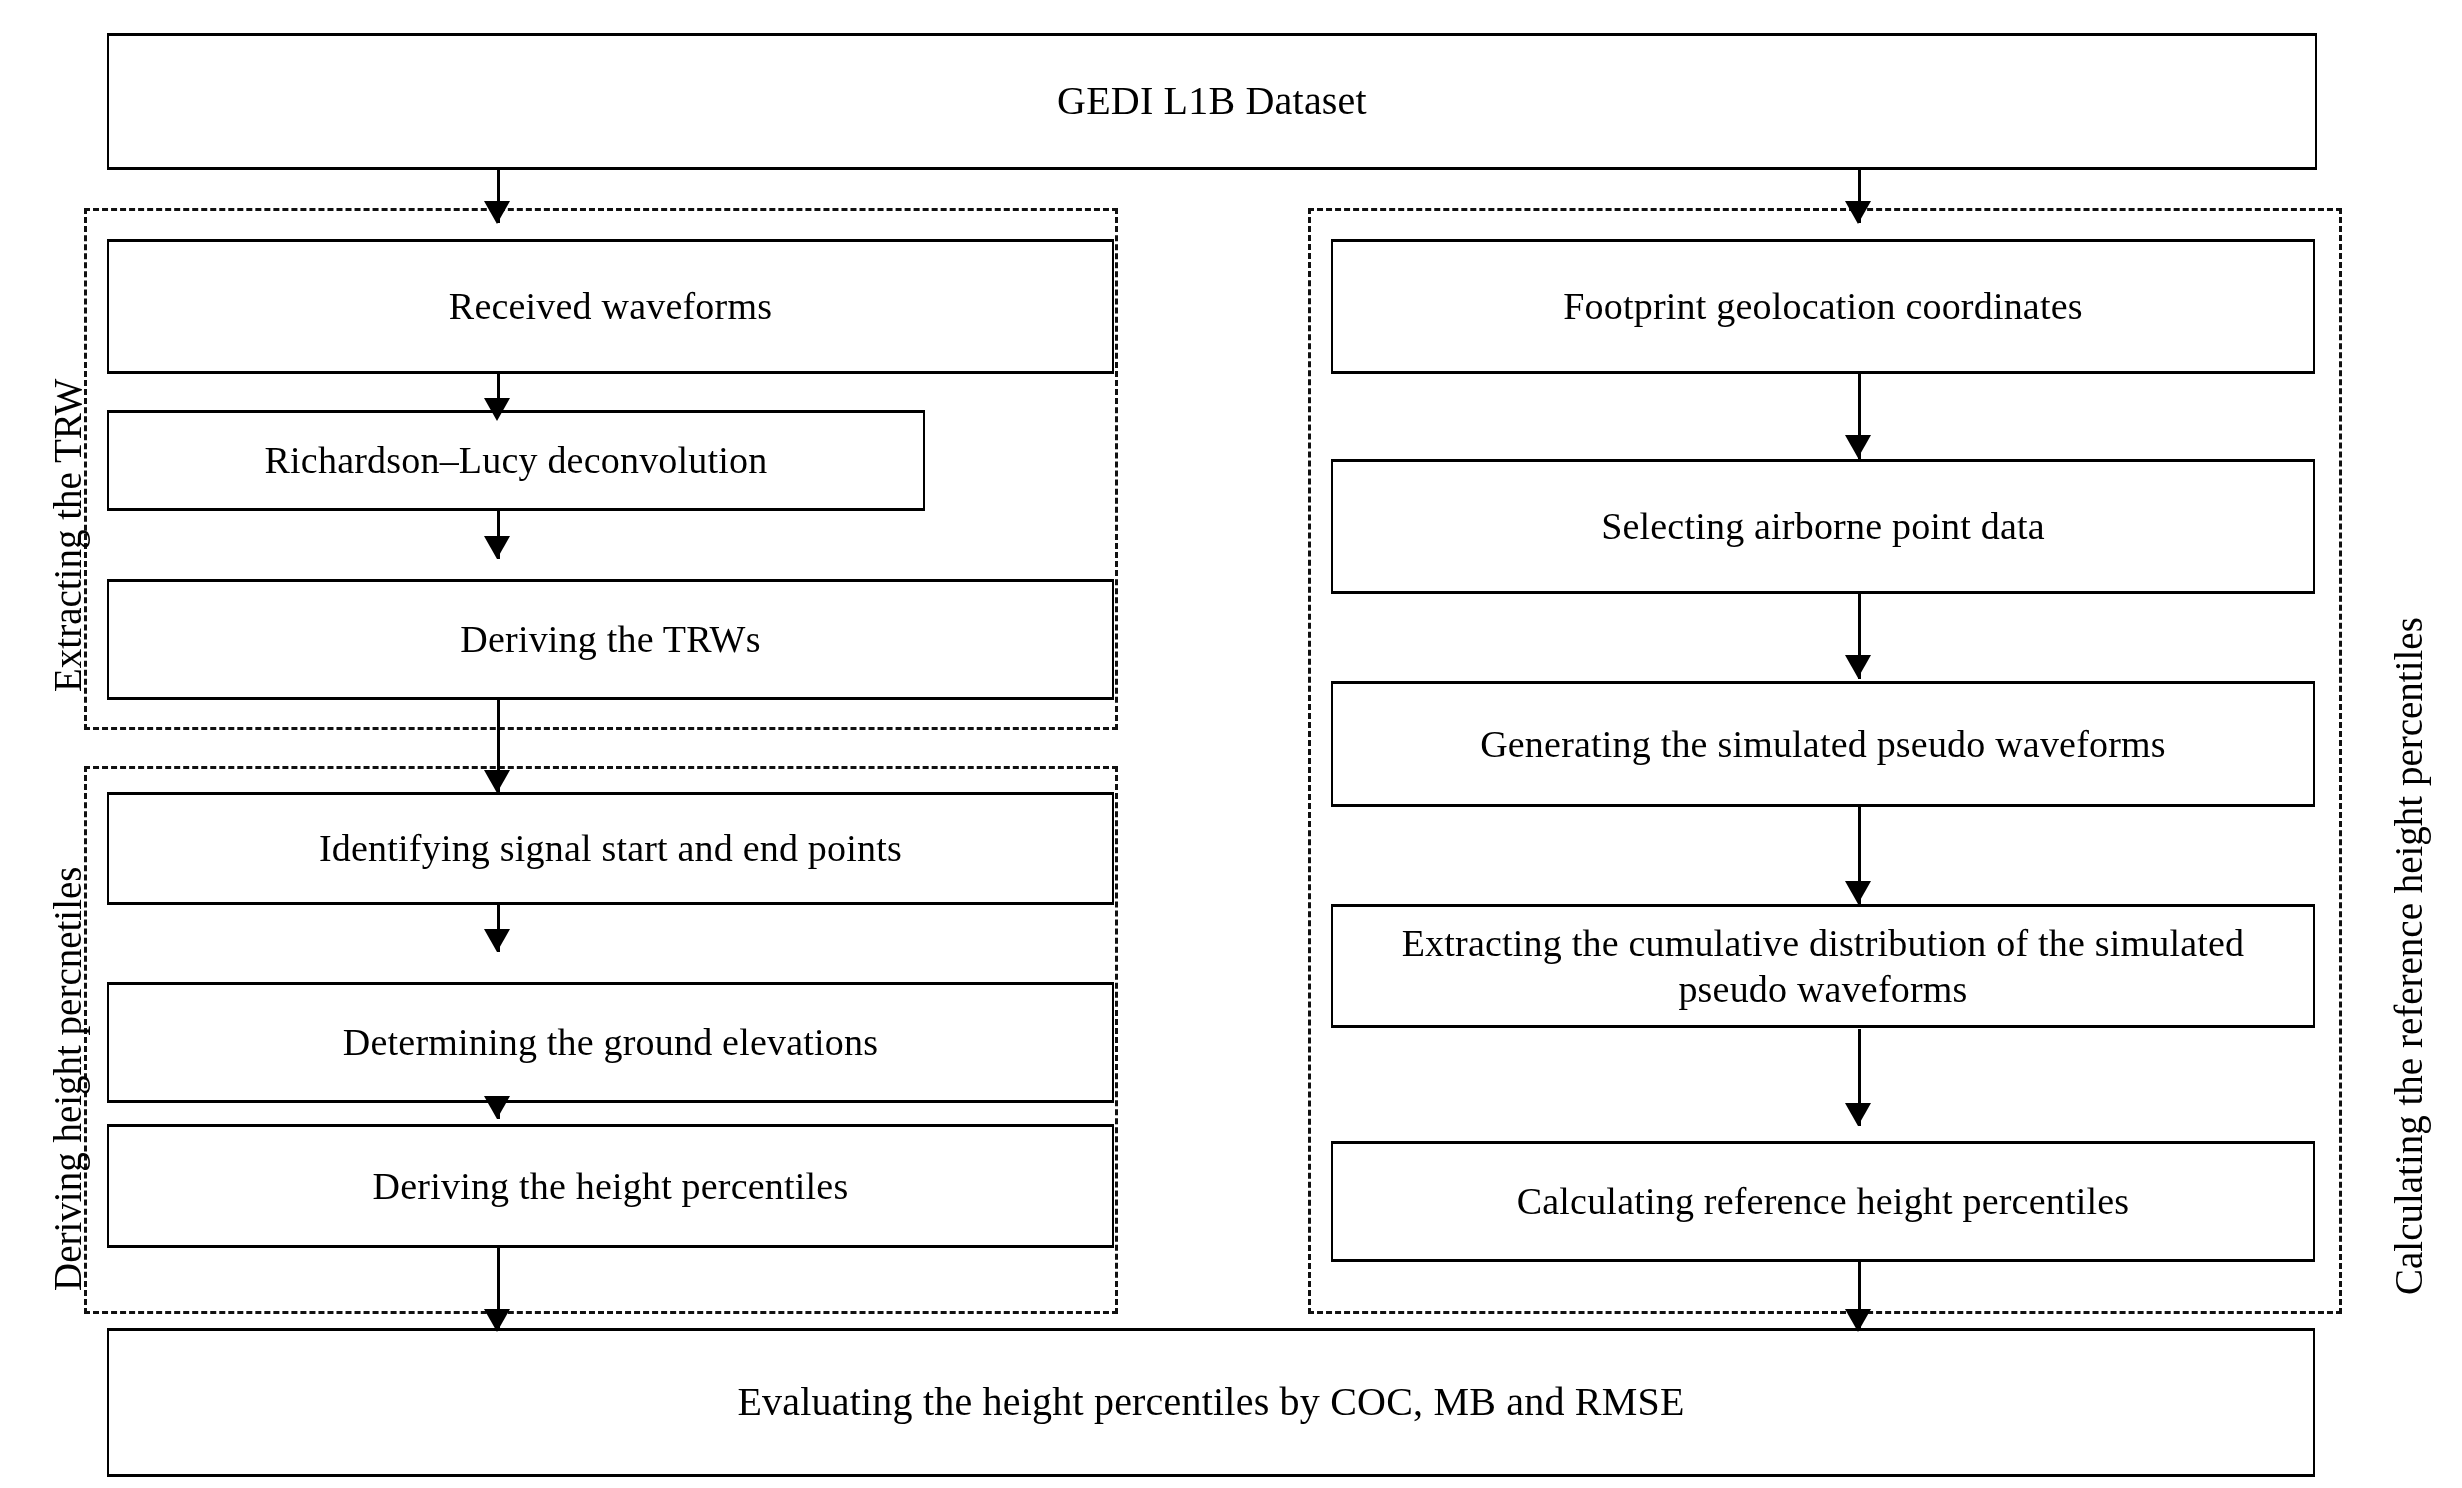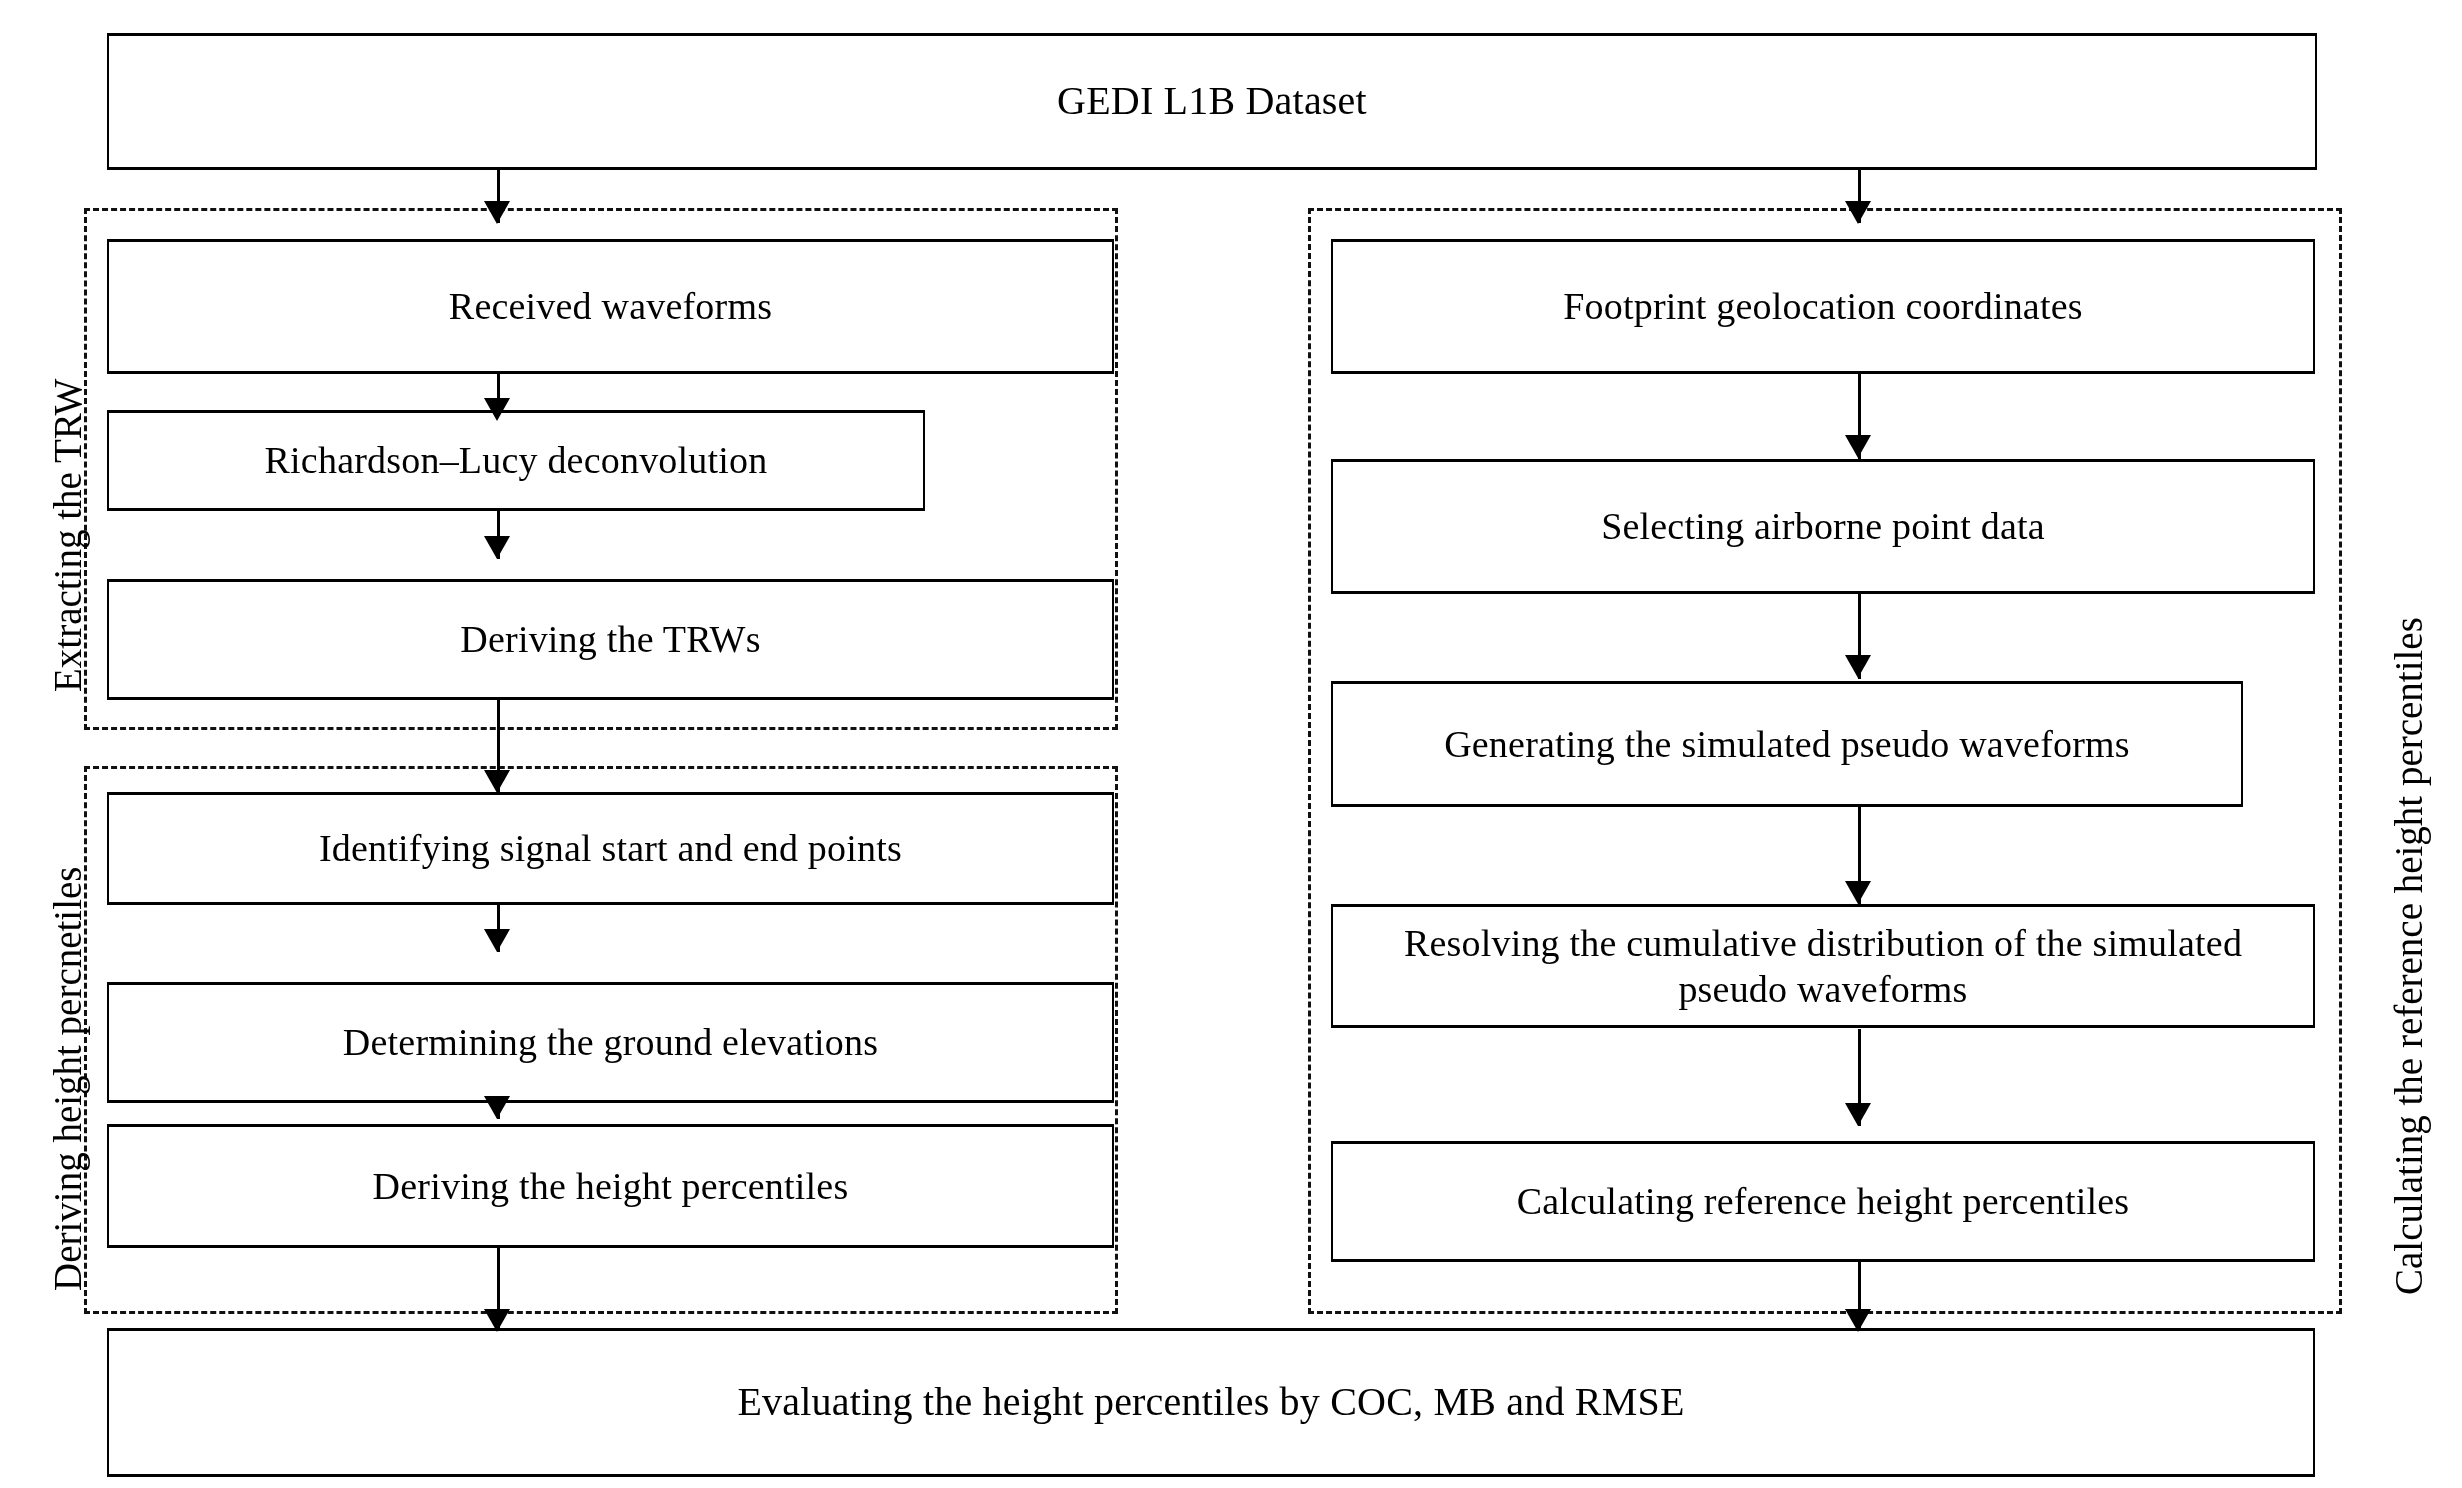--- a/index.html
+++ b/index.html
@@ -163,29 +163,29 @@
   <div class="vline" style="left:1858px; top:373px; height:86px;"></div>
   <div class="arrowhead" style="left:1845px; top:435px;"></div>
 
   <div class="pbox thicktop" style="left:1331px; top:459px; width:984px; height:135px;">
     <span>Selecting airborne point data</span>
   </div>
 
   <div class="vline" style="left:1858px; top:593px; height:86px;"></div>
   <div class="arrowhead" style="left:1845px; top:655px;"></div>
 
-  <div class="pbox thicktop" style="left:1331px; top:681px; width:912px; height:126px;">
+  <div class="pbox thicktop" style="left:1331px; top:681px; width:984px; height:126px;">
     <span>Generating the simulated pseudo waveforms</span>
   </div>
 
   <div class="vline" style="left:1858px; top:807px; height:97px;"></div>
   <div class="arrowhead" style="left:1845px; top:881px;"></div>
 
   <div class="pbox thicktop" style="left:1331px; top:904px; width:984px; height:124px;">
-    <span>Resolving  the  cumulative distribution of the simulated pseudo waveforms</span>
+    <span>Extracting  the  cumulative distribution of the simulated pseudo waveforms</span>
   </div>
 
   <div class="vline" style="left:1858px; top:1029px; height:97px;"></div>
   <div class="arrowhead" style="left:1845px; top:1103px;"></div>
 
   <div class="pbox thicktop" style="left:1331px; top:1141px; width:984px; height:121px;">
     <span>Calculating reference height percentiles</span>
   </div>
 
   <div class="vline" style="left:1858px; top:1261px; height:74px;"></div>

